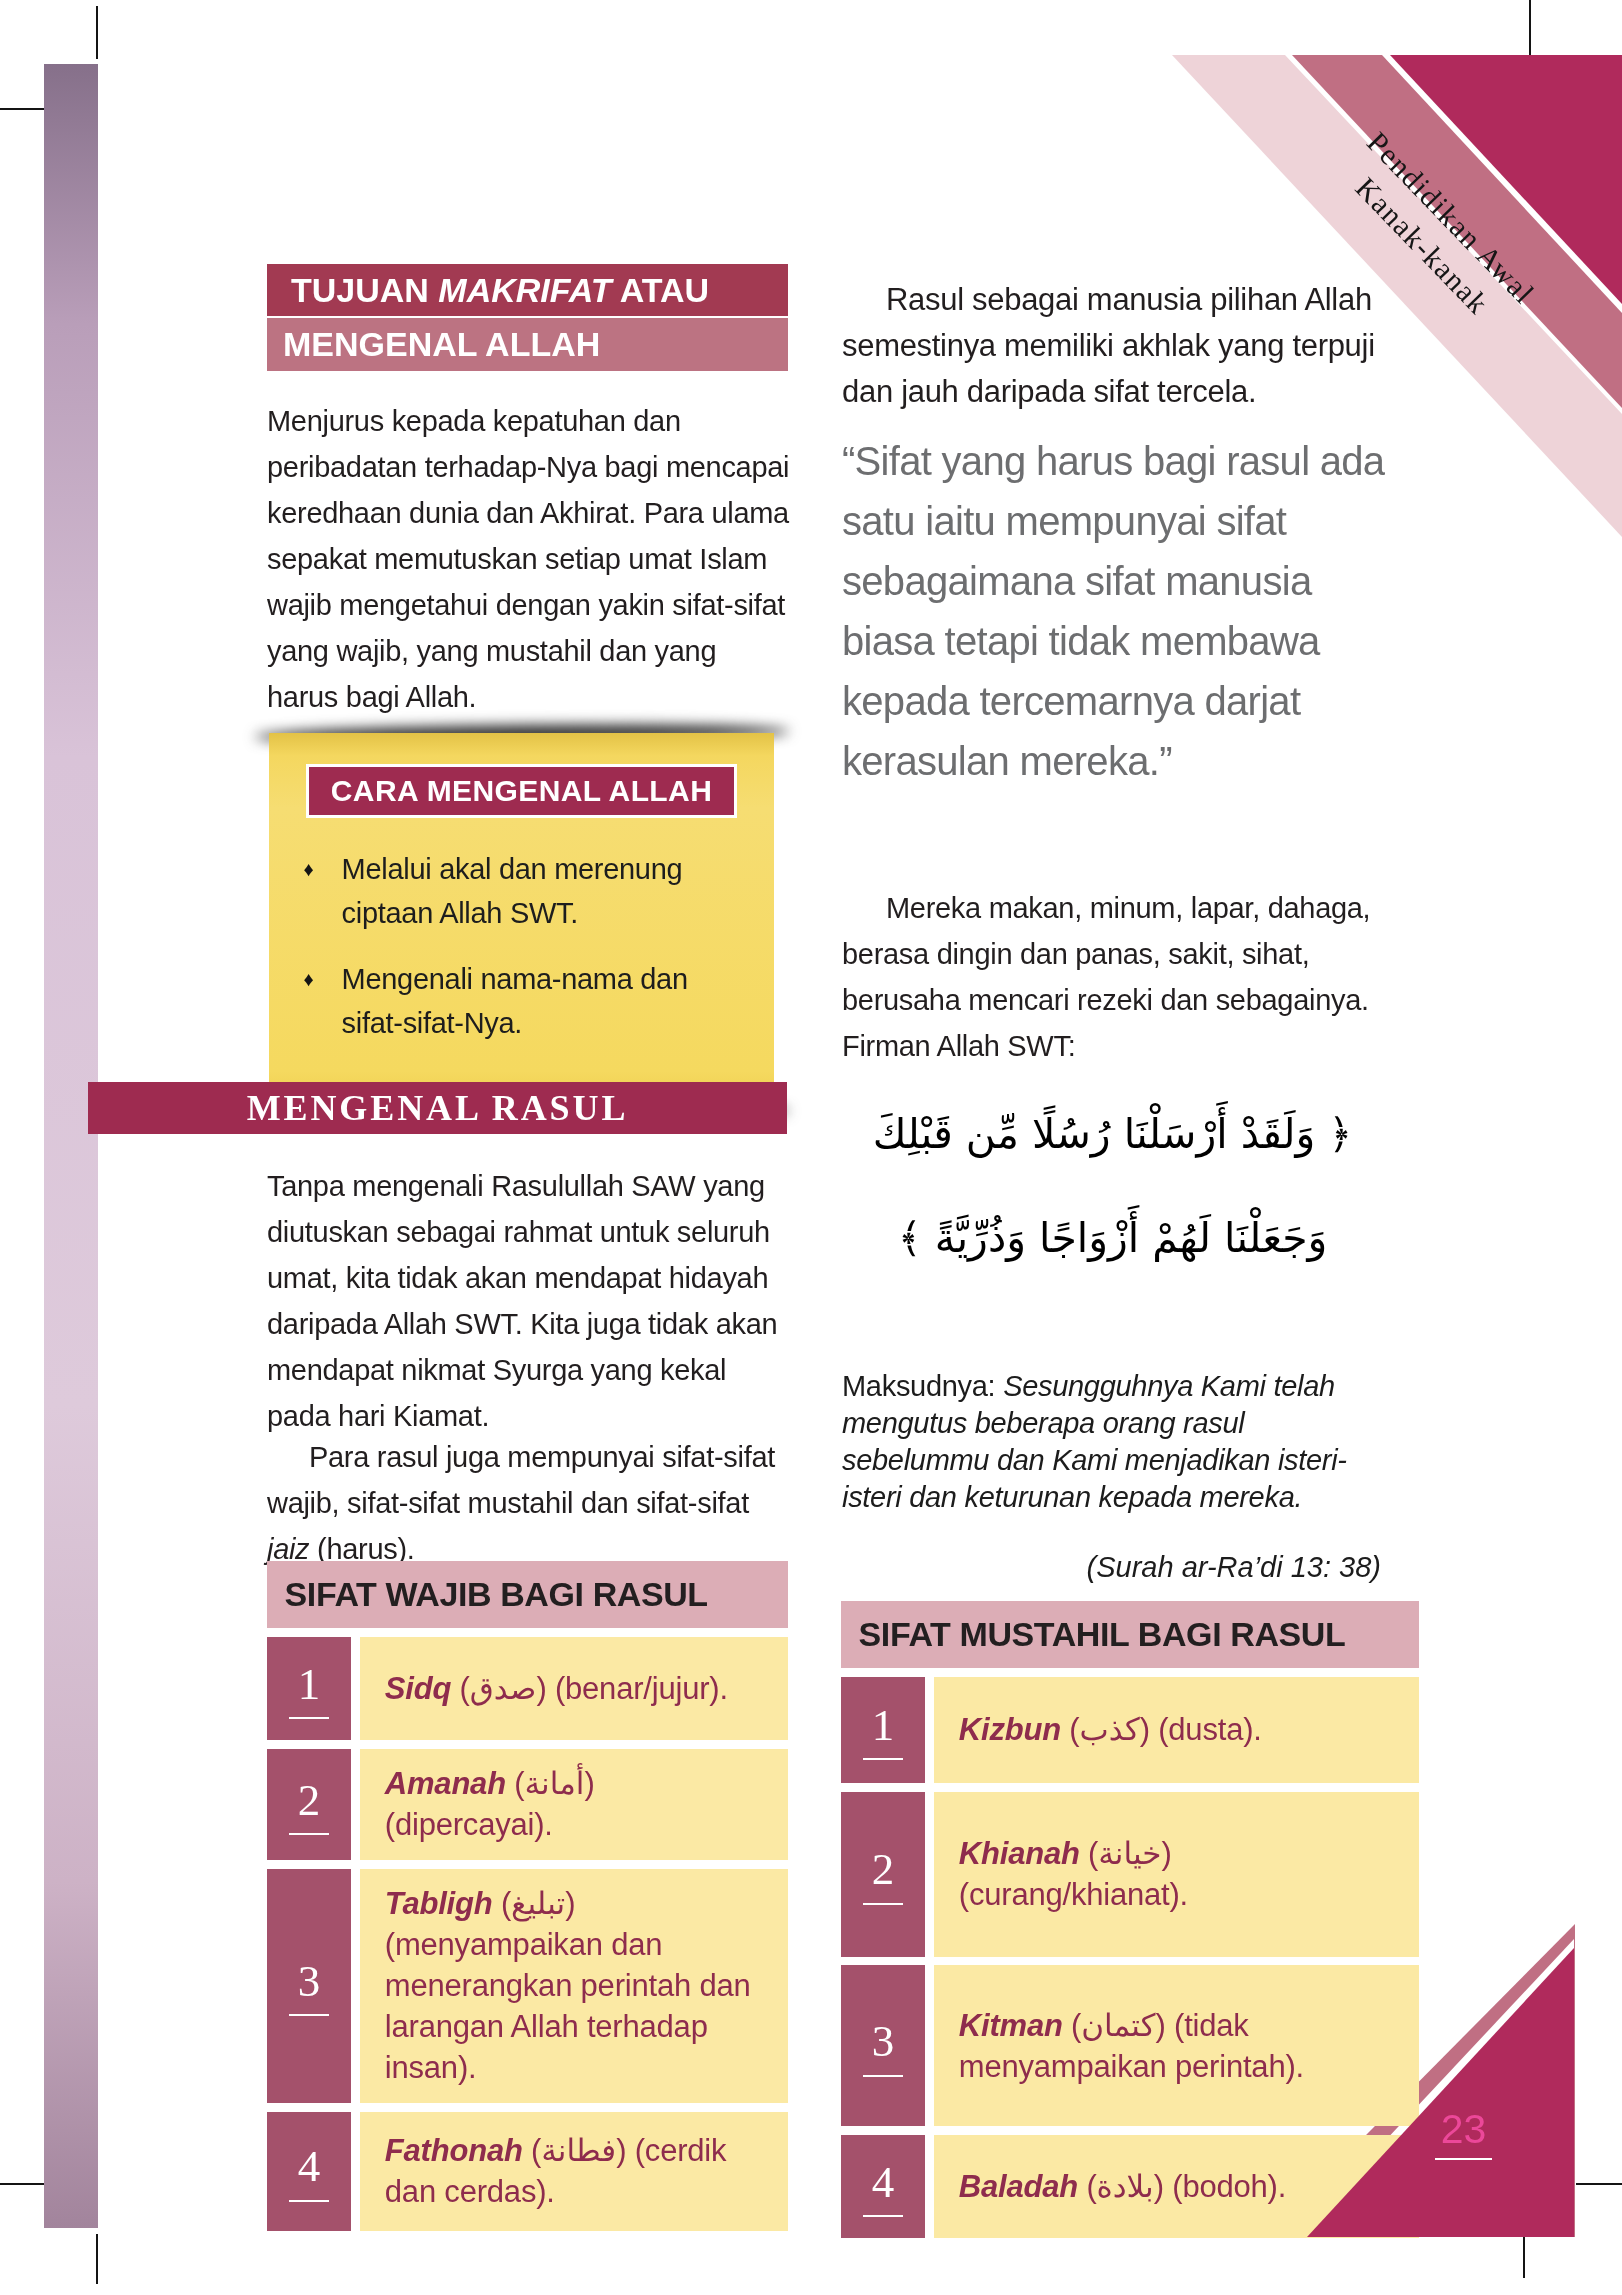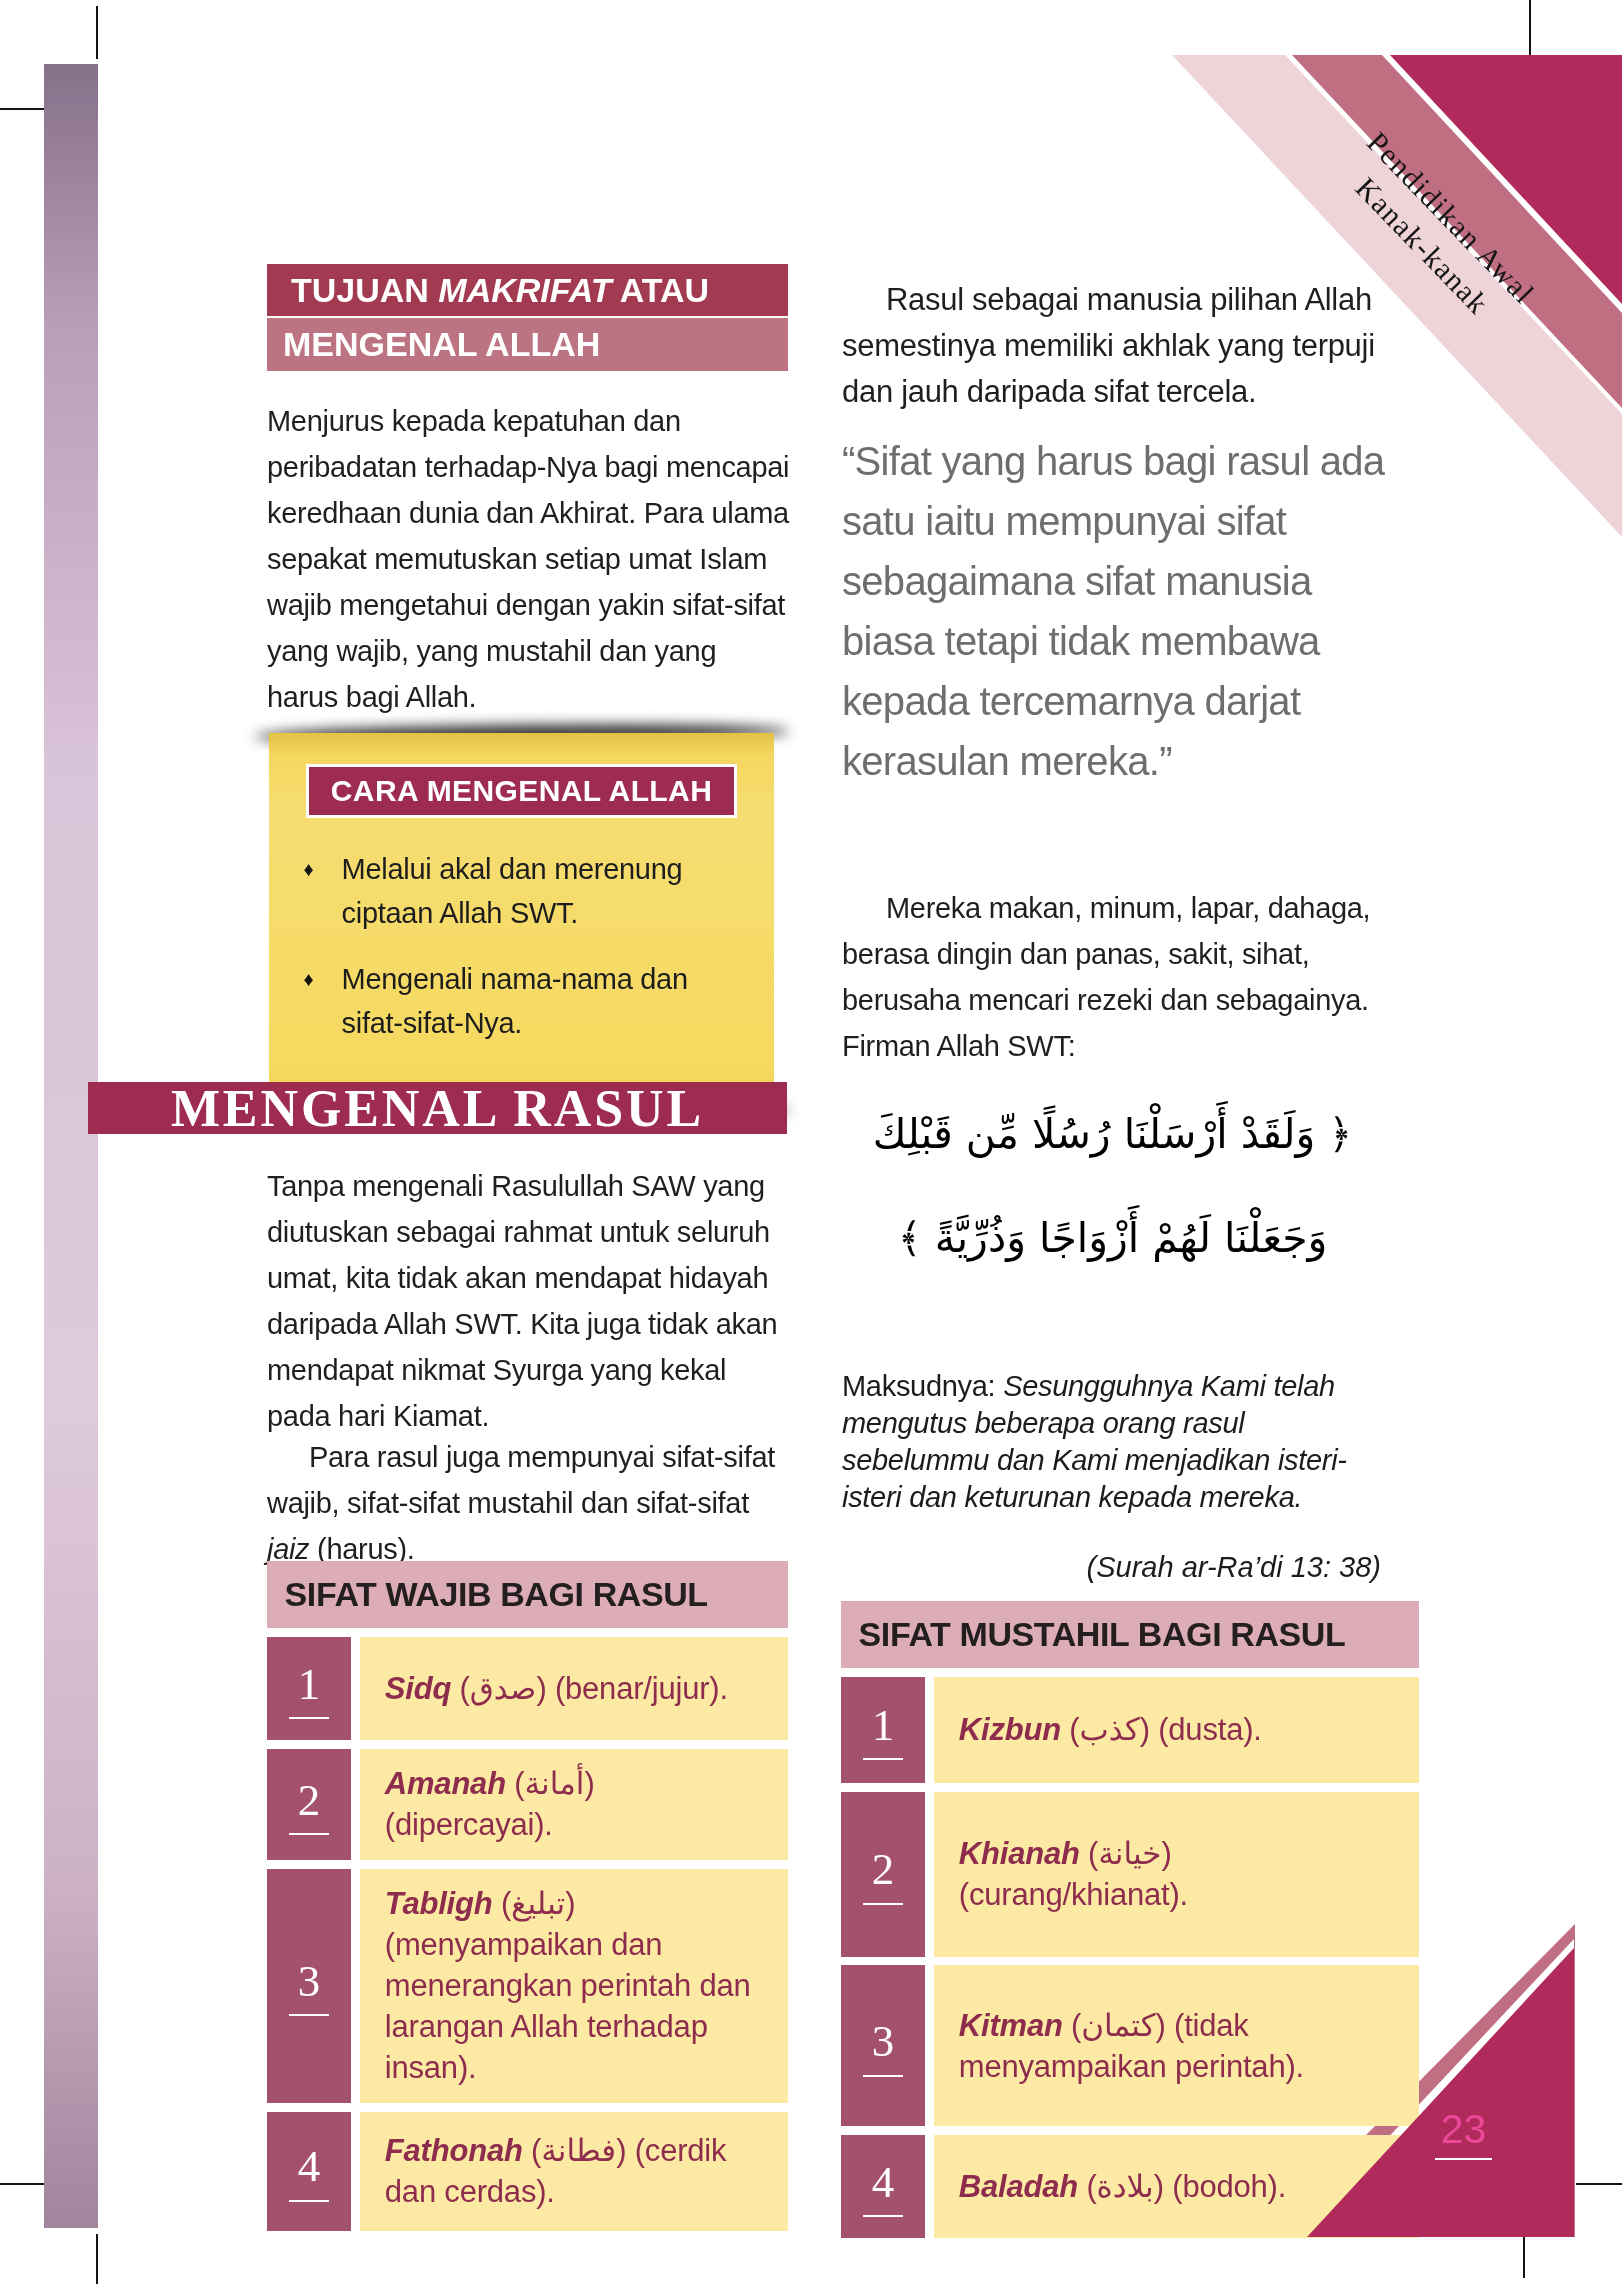--- a/index.html
+++ b/index.html
@@ -63,21 +63,21 @@
     color:#fff;font-weight:bold;font-size:30px;padding:7.3px 22px;letter-spacing:0.4px;
   }
   .bullets{padding:29px 25px 0 34px;}
   .bullet{display:flex;gap:28px;margin-bottom:22px;}
   .bullet .dia{font-size:20px;line-height:44px;color:#141414;}
   .bullet .btxt{font-size:29px;line-height:44px;color:#1d1d1d;letter-spacing:-0.3px;}
   
   .rasulbar{
     position:absolute;left:88px;top:1082px;width:699px;height:52px;background:#9e2b50;
     color:#fff;text-align:center;font-family:"Liberation Serif",serif;font-weight:bold;
-    font-size:52px;line-height:53px;letter-spacing:2.9px;
+    font-size:36px;line-height:53px;letter-spacing:2.9px;
   }
   #para2{position:absolute;left:267px;top:1163px;width:524px;}
   #para3{position:absolute;left:267px;top:1434px;width:524px;text-indent:42px;}
   #para3 i,.ital{font-style:italic;}
   
   .tablehdr{
     background:#dcadb6;color:#231f20;font-weight:bold;font-size:34px;
     height:67px;line-height:67px;padding-left:17.6px;letter-spacing:-0.4px;
   }
   .trow{display:flex;margin-top:8.8px;}

